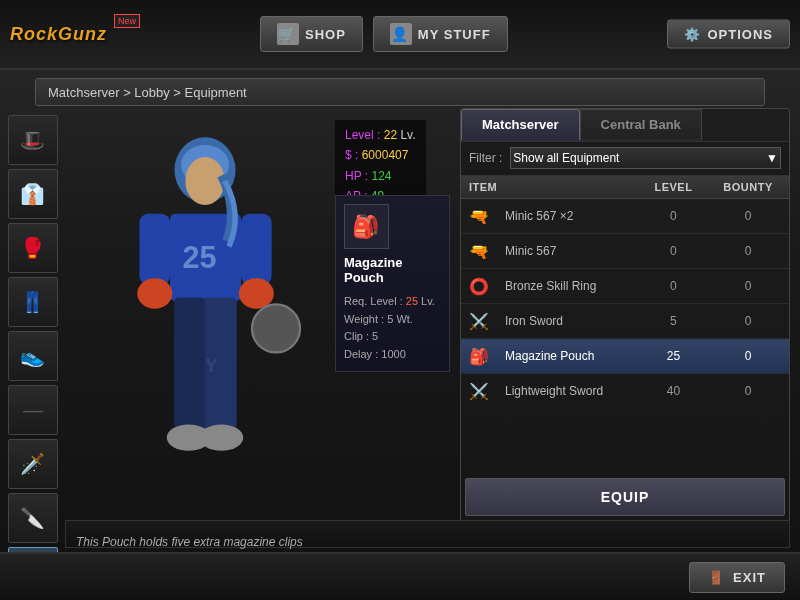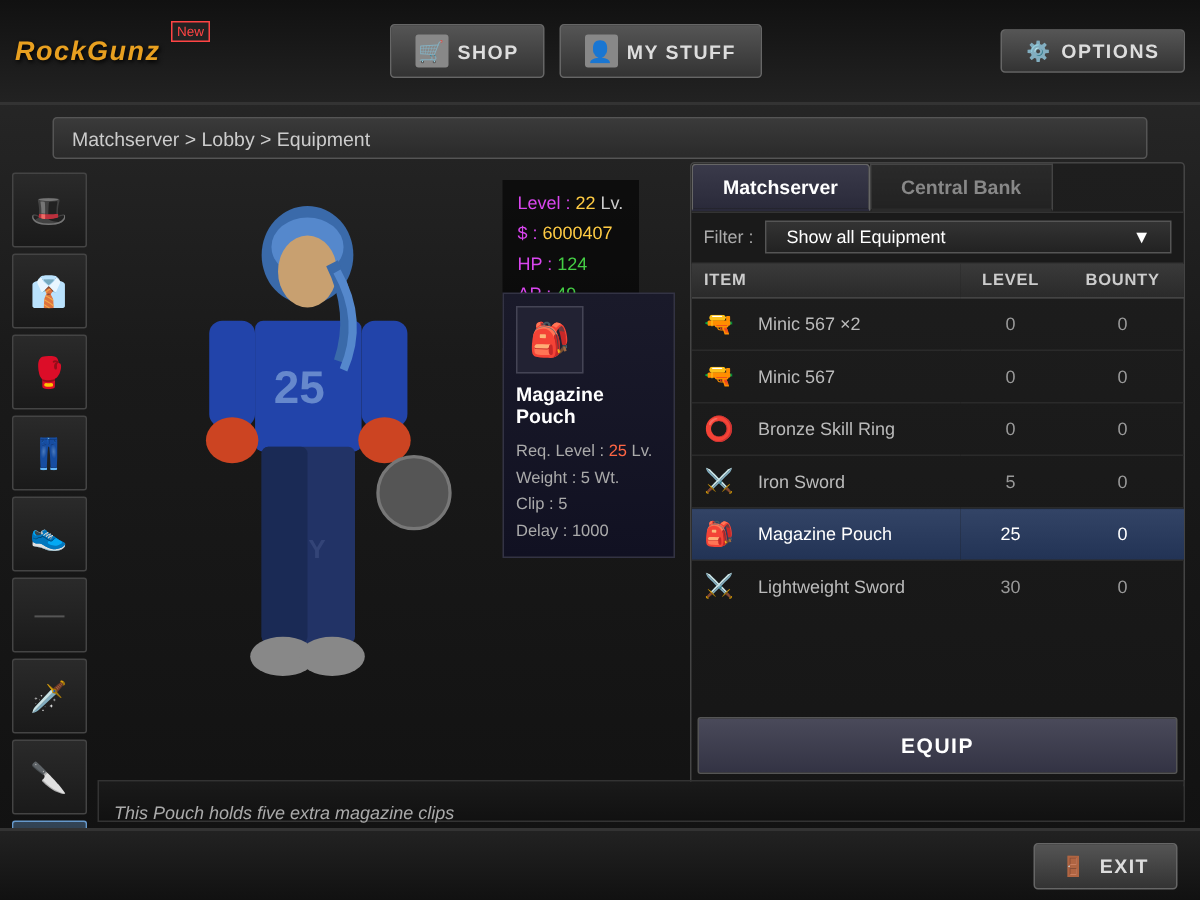--- a/index.html
+++ b/index.html
@@ -314,21 +314,21 @@
       font-size: 12px;
       margin-right: 8px;
     }
 
     .filter-select {
       flex: 1;
       background: linear-gradient(180deg, #333 0%, #222 100%);
       border: 1px solid #555;
       color: #fff;
       font-size: 12px;
-      padding: 3px 13px;
+      padding: 3px 2px;
       cursor: pointer;
       display: flex;
       align-items: flex-end;
       justify-content: space-between;
     }
 
     
     .eq-table {
       width: 100%;
       border-collapse: collapse;
@@ -685,21 +685,21 @@
       </td>
       <td>Magazine Pouch</td>
       <td class="center">25</td>
       <td class="center">0</td>
     </tr>
           <tr>
       <td style="width:28px;padding:3px 4px;">
         <div class="item-icon-cell">⚔️</div>
       </td>
       <td>Lightweight Sword</td>
-      <td class="center">30</td>
+      <td class="center">40</td>
       <td class="center">0</td>
     </tr>
         </tbody>
     </table>
   </div>
 
   <div class="action-row">
     <div class="action-btn btn-equip">
       <span>Equip</span>
     </div>

